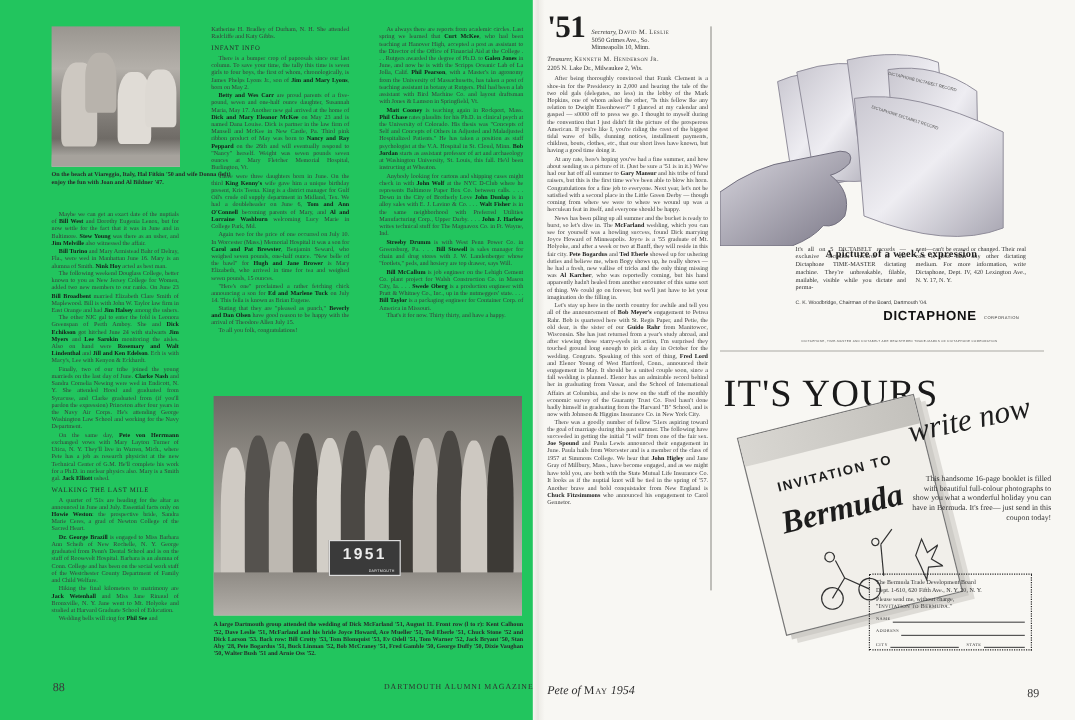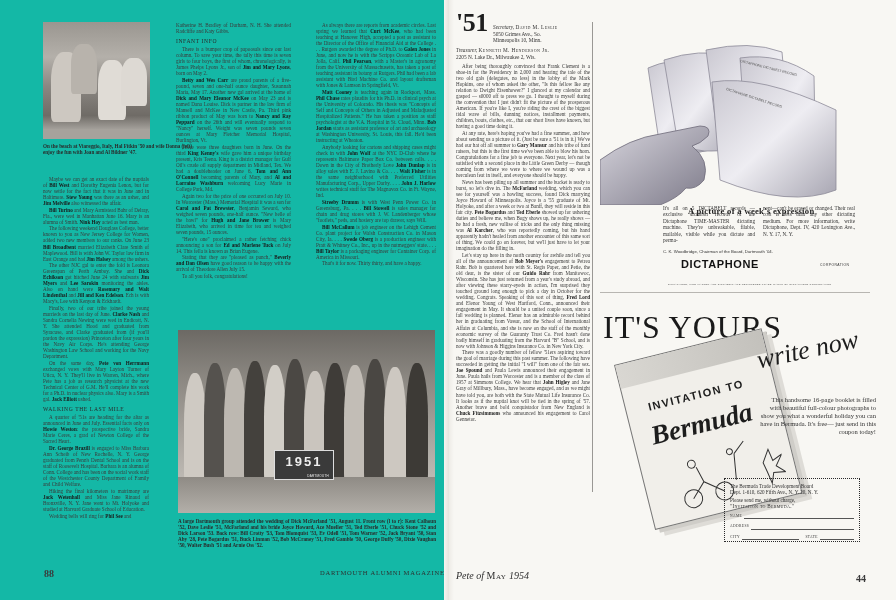--- a/index.html
+++ b/index.html
@@ -1,55 +1,55 @@
 <!DOCTYPE html>
 <html><head>
 <meta charset="utf-8">
 <style>
   * { box-sizing: border-box; margin: 0; padding: 0; }
   html, body { width: 896px; height: 600px; overflow: hidden; background: #e9e7e2; }
   body { font-family: "Liberation Serif", "DejaVu Serif", serif; color: #2a2a2a; position: relative; }
   .spread { position: absolute; left: 0; top: 0; width: 896px; height: 600px; display: flex; }
   .page { position: relative; height: 600px; background: #f7f6f2; }
-  .page-left { width: 448px; background: #14b8a6; }
+  .page-left { width: 448px; background: #22c55e; }
   .page-right { width: 448px; background: #f8f7f3; }
   .gutter { position: absolute; left: 444px; top: 0; width: 10px; height: 600px; background: linear-gradient(to right, #f6f5f1, #e8e6e0 45%, #efede8 55%, #f8f7f3); }
   .col { position: absolute; font-size: 5.1px; line-height: 6.05px; text-align: justify; color: #3b3b3b; }
   .col p { text-indent: 6px; margin-bottom: 0.5px; }
   .col p.noind { text-indent: 0; }
   .col b { color: #1a1a1a; }
   .col h4 { font-size: 5.6px; font-weight: normal; letter-spacing: 0.6px; margin: 4px 0 2px 0; color: #2a2a2a; }
   .photo { position: absolute; background: #8d8a85; overflow: hidden; }
   .photo-beach { left: 43px; top: 22px; width: 107px; height: 117px;
     background: linear-gradient(180deg, #9a9690 0%, #b4b0aa 30%, #8b8782 55%, #6f6b66 80%, #c9c6c0 100%); }
   .photo-beach .fig { position: absolute; border-radius: 40% 40% 10% 10%; background: #d5d1cb; }
   .photo-group { left: 178px; top: 330px; width: 257px; height: 183px;
     background: linear-gradient(180deg, #6c6964 0%, #8a8680 25%, #a6a29c 55%, #bcb8b2 80%, #c7c3bd 100%); }
   .photo-group .person { position: absolute; bottom: 30px; width: 22px; border-radius: 45% 45% 8% 8%; }
   .banner { position: absolute; left: 96px; top: 120px; width: 60px; height: 30px; background: #3a3a3a; border: 1px solid #ddd; color: #eee; font-family: "Liberation Sans", sans-serif; font-weight: bold; font-size: 13px; text-align: center; line-height: 22px; letter-spacing: 2px; }
   .banner small { position: absolute; right: 4px; bottom: 1px; font-size: 3px; letter-spacing: 0.3px; font-weight: normal; line-height: 4px; }
   .caption { position: absolute; font-size: 5.1px; line-height: 6.1px; color: #2a2a2a; }
   .caption b { font-weight: bold; }
-  .folio { position: absolute; font-size: 10px; color: #3a3a3a; font-weight: bold; }
+  .folio { position: absolute; font-size: 10px; color: #3a3a3a; }
   .running { position: absolute; font-size: 6.5px; letter-spacing: 0.8px; color: #2f2f2f; }
   .issue { position: absolute; font-size: 10px; font-style: italic; color: #2f2f2f; }
   .issue .sc { font-style: normal; font-variant: small-caps; letter-spacing: 0.5px; }
   .class-num { position: absolute; left: 456px; top: 8px; font-size: 26px; font-weight: bold; color: #1e1e1e; letter-spacing: -0.5px; }
   .sec-lines { position: absolute; left: 493px; top: 24px; font-size: 5.3px; line-height: 6.6px; color: #333; }
   .sec-lines .sc { font-variant: small-caps; letter-spacing: 0.4px; }
   .treas-lines { position: absolute; left: 456px; top: 47px; width: 140px; font-size: 5.3px; line-height: 6.6px; color: #333; }
   .treas-lines .sc { font-variant: small-caps; letter-spacing: 0.4px; }
   .rule-v { position: absolute; left: 592px; top: 22px; width: 1px; height: 470px; background: #9a9894; }
   
   .ad-dict { position: absolute; left: 600px; top: 20px; width: 265px; height: 270px; }
   .hand-art { position: absolute; left: 0; top: 10px; width: 240px; height: 175px; }
   .dict-head { position: absolute; left: 88px; top: 186px; font-size: 8.6px; font-weight: bold; letter-spacing: 0.3px; color: #1d1d1d; }
   .dict-body { position: absolute; top: 205px; font-size: 5.2px; line-height: 6.4px; color: #333; text-align: justify; }
   .dict-sign { position: absolute; left: 663px; top: 249px; font-family: "Liberation Sans", sans-serif; font-size: 4.3px; color: #333; }
-  .dict-logo { position: absolute; left: 681px; top: 258px; font-family: "Liberation Sans", sans-serif; font-weight: bold; font-size: 11px; letter-spacing: 0.6px; color: #111; }
+  .dict-logo { position: absolute; left: 736px; top: 258px; font-family: "Liberation Sans", sans-serif; font-weight: bold; font-size: 11px; letter-spacing: 0.6px; color: #111; }
   .dict-corp { position: absolute; left: 820px; top: 263px; font-family: "Liberation Sans", sans-serif; font-size: 3.4px; letter-spacing: 0.4px; color: #333; }
   .dict-fine { position: absolute; left: 668px; top: 283px; font-family: "Liberation Sans", sans-serif; font-size: 2.5px; letter-spacing: 0.3px; color: #555; }
   .hr-ad { position: absolute; left: 600px; top: 292px; width: 270px; height: 1px; background: #b8b6b1; }
   
   .yours { position: absolute; left: 603px; top: 303px; font-size: 32px; letter-spacing: 1px; color: #1a1a1a; line-height: 48px; }
   .booklet { position: absolute; left: 614px; top: 365px; width: 152px; height: 170px; transform: rotate(-14deg); transform-origin: left top; background: #f1efea; border: 1px solid #777; box-shadow: 4px 4px 0 #cfcdc8, 8px 8px 0 #dedcd7; }
   .booklet .stripe { position: absolute; left: 0; top: 0; width: 100%; height: 24px; background: linear-gradient(90deg,#d9d7d2,#c3c1bc); }
   .booklet .inv { position: absolute; left: 22px; top: 42px; font-family: "Liberation Sans", sans-serif; font-weight: bold; font-size: 11px; letter-spacing: 1.5px; color: #1d1d1d; }
   .booklet .berm { position: absolute; left: 18px; top: 62px; font-size: 27px; font-style: italic; font-weight: bold; color: #1d1d1d; }
   .booklet .sketch { position: absolute; left: 20px; top: 100px; width: 120px; height: 60px; }
@@ -248,13 +248,13 @@
         <span class="line"></span>
       </div>
   </div>
 </div>
 
 <div class="issue" style="left:456px;top:570px;">
   <span>Pete of</span>
   <span class="sc">May</span>
   <span>1954</span>
 </div>
-<div class="folio" style="left:856px;top:573px;">44</div>
+<div class="folio" style="left:856px;top:573px;">89</div>
 
 </body></html>

